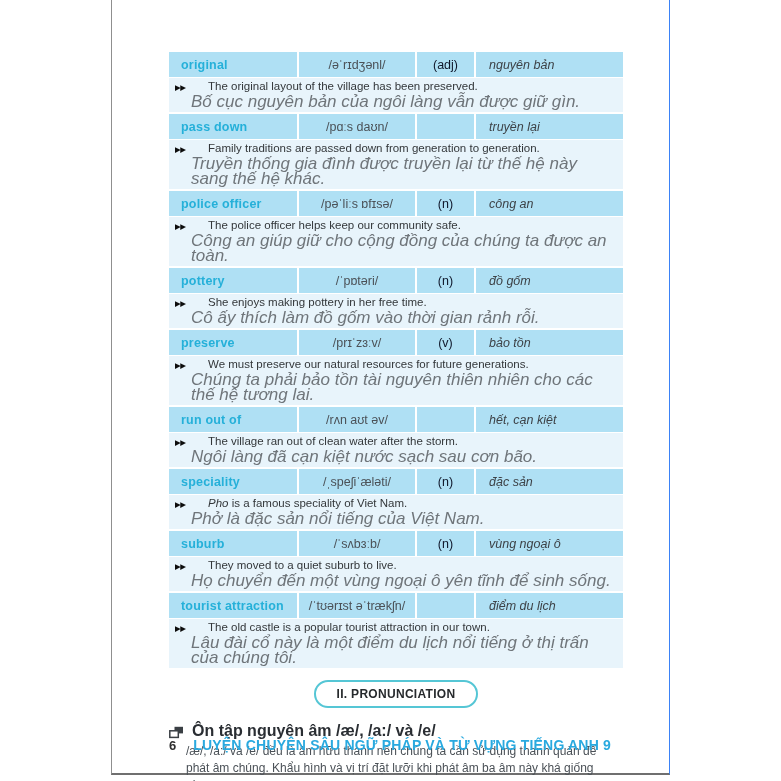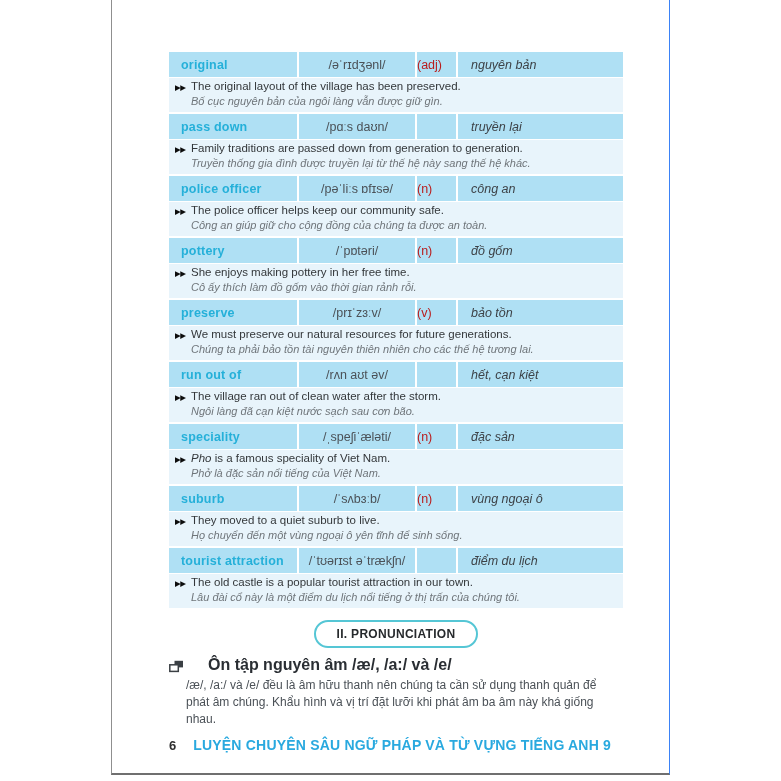--- a/index.html
+++ b/index.html
@@ -17,42 +17,42 @@
 
   
   .vocab-table{width:454px;}
   .vocab-header{
     display:flex;align-items:stretch;height:25px;background:#afe0f4;margin-bottom:1px;
     font-size:12.5px;
   }
   .vocab-header .cell{display:flex;align-items:center;box-sizing:border-box;}
   .cell.word{width:130px;padding-left:12px;font-weight:700;color:#25b0d9;border-right:2px solid #fff;letter-spacing:.2px;}
   .cell.ipa{width:118px;justify-content:center;color:#4b5157;border-right:2px solid #fff;}
-  .cell.pos{width:41px;color:#b91c1c;border-right:2px solid #fff;}
+  .cell.pos{width:59px;justify-content:center;color:#0f172a;border-right:2px solid #fff;}
   .cell.meaning{flex:1;padding-left:13px;font-style:italic;color:#3d4247;}
   .vocab-example{
     background:#e8f4fb;margin-bottom:2px;padding:1px 8px 3px 6px;box-sizing:border-box;
   }
   .ex-row{display:flex;line-height:15px;}
   .bullet{
     width:16px;flex-shrink:0;font-size:7.5px;letter-spacing:-.5px;color:#0d0d0d;
     padding-top:3px;line-height:12px;
   }
-  .ex-text{font-size:11.5px;color:#33373a;}
+  .ex-text{font-size:11.5px;color:#33373a;margin-left:17px;}
   .en-italic{font-style:italic;}
-  .ex-vi{font-size:11px;font-style:italic;color:#6f757a;line-height:15px;padding-left:16px;}
+  .ex-vi{font-size:17px;font-style:italic;color:#6f757a;line-height:15px;padding-left:16px;}
 
   
   .section-pill{
     width:fit-content;margin:12px auto 0;padding:5px 21px;
     border:2px solid #55c6d5;border-radius:20px;background:#ffffff;
     font-size:12px;font-weight:700;color:#26292c;letter-spacing:.3px;
   }
   .lesson-heading{
-    margin-top:8px;display:flex;align-items:center;gap:24px;
+    margin-top:14px;display:flex;align-items:center;gap:8px;
     font-size:16px;font-weight:700;color:#2a2e33;
   }
   .pages-icon{width:15px;height:13px;display:inline-block;flex-shrink:0;}
   .lesson-body{
     margin:3px 0 0 17px;width:432px;
     font-size:12px;line-height:17px;color:#4b5157;
   }
 
   
   .page-footer{position:absolute;left:57px;top:737px;display:flex;align-items:baseline;gap:17px;}

